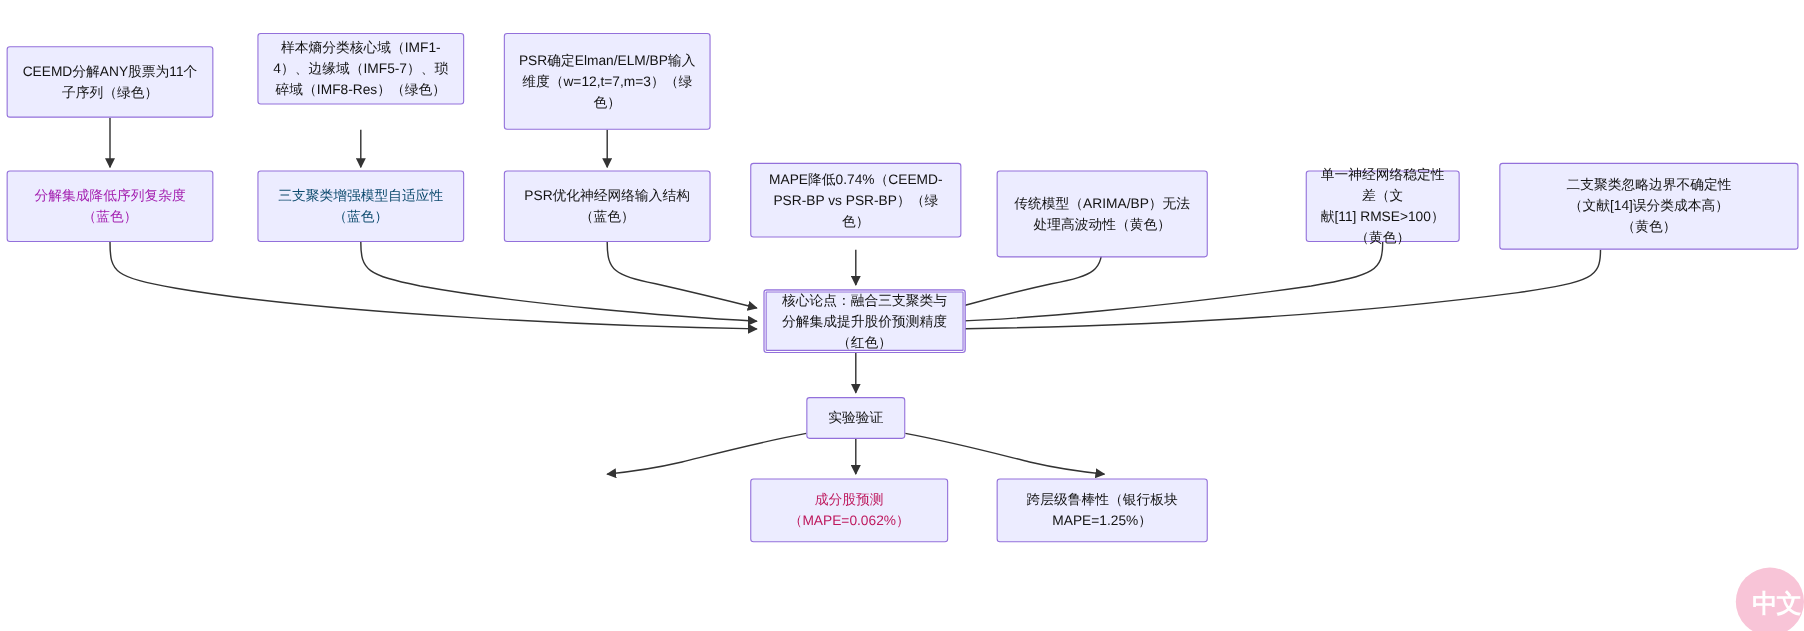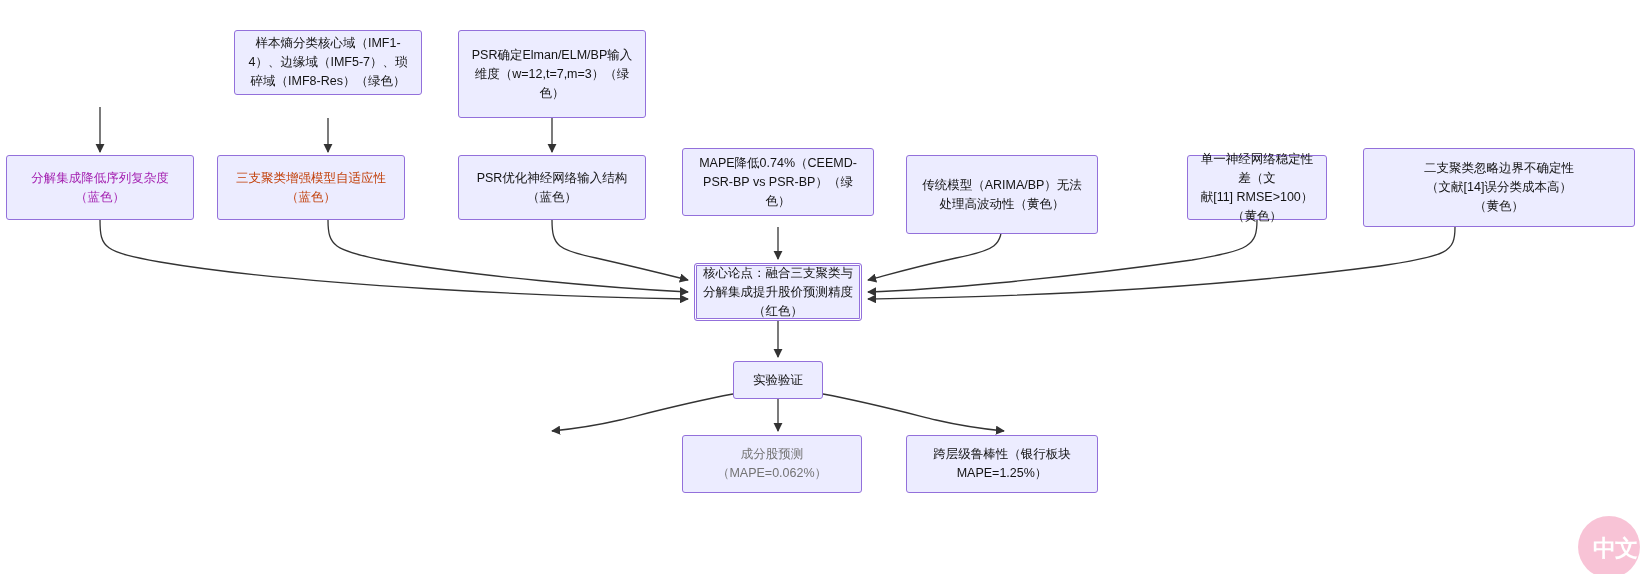--- a/index.html
+++ b/index.html
@@ -98,34 +98,37 @@
       <path d="M 1455 227 C 1455 252 1448 256 1380 266 C 1150 296 930 298 868 299" stroke="#333333"></path>
 
       <path d="M 778 321 L 778 357" stroke="#333333"></path>
 
       <path d="M 733 394 C 690 402 660 410 620 420 C 590 427 562 430 552 431" stroke="#333333"></path>
       <path d="M 778 399 L 778 431" stroke="#333333"></path>
       <path d="M 823 394 C 866 402 896 410 936 420 C 966 427 994 430 1004 431" stroke="#333333"></path>
     </g>
   </svg>
 
+  <div class="node" style="left: 6px; top: 42px; width: 188px; height: 65px; background: rgb(236, 236, 255); border-color: rgb(147, 112, 219); color: rgb(19, 19, 19);">
+    <span>CEEMD分解ANY股票为11个<br>子序列（绿色）</span>
+  </div>
 
   <div class="node" style="left: 234px; top: 30px; width: 188px; height: 65px; background: rgb(236, 236, 255); border-color: rgb(147, 112, 219); color: rgb(19, 19, 19);">
     <span>样本熵分类核心域（IMF1-<br>4）、边缘域（IMF5-7）、琐<br>碎域（IMF8-Res）（绿色）</span>
   </div>
 
   <div class="node" style="left: 458px; top: 30px; width: 188px; height: 88px; background: rgb(236, 236, 255); border-color: rgb(147, 112, 219); color: rgb(19, 19, 19);">
     <span>PSR确定Elman/ELM/BP输入<br>维度（w=12,t=7,m=3）（绿<br>色）</span>
   </div>
 
   <div class="node" style="left: 6px; top: 155px; width: 188px; height: 65px; background: rgb(236, 236, 255); border-color: rgb(147, 112, 219); color: #a21caf;">
     <span>分解集成降低序列复杂度<br>（蓝色）</span>
   </div>
 
-  <div class="node" style="left: 217px; top: 155px; width: 188px; height: 65px; background: rgb(236, 236, 255); border-color: rgb(147, 112, 219); color: #c2410c;">
+  <div class="node" style="left: 234px; top: 155px; width: 188px; height: 65px; background: rgb(236, 236, 255); border-color: rgb(147, 112, 219); color: #0c4a6e;">
     <span>三支聚类增强模型自适应性<br>（蓝色）</span>
   </div>
 
   <div class="node" style="left: 458px; top: 155px; width: 188px; height: 65px; background: rgb(236, 236, 255); border-color: rgb(147, 112, 219); color: rgb(19, 19, 19);">
     <span>PSR优化神经网络输入结构<br>（蓝色）</span>
   </div>
 
   <div class="node" style="left: 682px; top: 148px; width: 192px; height: 68px; background: rgb(236, 236, 255); border-color: rgb(147, 112, 219); color: rgb(19, 19, 19);">
     <span>MAPE降低0.74%（CEEMD-<br>PSR-BP vs PSR-BP）（绿<br>色）</span>
   </div>
@@ -135,30 +138,30 @@
   </div>
 
   <div class="node" style="left: 1187px; top: 155px; width: 140px; height: 65px; background: rgb(236, 236, 255); border-color: rgb(147, 112, 219); color: rgb(19, 19, 19);">
     <span>单一神经网络稳定性差（文<br>献[11] RMSE&gt;100）（黄色）</span>
   </div>
 
   <div class="node" style="left: 1363px; top: 148px; width: 272px; height: 79px; background: rgb(236, 236, 255); border-color: rgb(147, 112, 219); color: rgb(19, 19, 19);">
     <span>二支聚类忽略边界不确定性<br>（文献[14]误分类成本高）<br>（黄色）</span>
   </div>
 
-  <div class="node core" style="left: 694px; top: 263px; width: 168px; height: 58px; background: rgb(236, 236, 255); border-color: rgb(147, 112, 219); color: rgb(19, 19, 19);">
+  <div class="node core" style="left: 694px; top: 263px; width: 184px; height: 58px; background: rgb(236, 236, 255); border-color: rgb(147, 112, 219); color: rgb(19, 19, 19);">
     <span>核心论点：融合三支聚类与<br>分解集成提升股价预测精度<br>（红色）</span>
   </div>
 
   <div class="node" style="left: 733px; top: 361px; width: 90px; height: 38px; background: rgb(236, 236, 255); border-color: rgb(147, 112, 219); color: rgb(19, 19, 19);">
     <span>实验验证</span>
   </div>
 
 
-  <div class="node" style="left: 682px; top: 435px; width: 180px; height: 58px; background: rgb(236, 236, 255); border-color: rgb(147, 112, 219); color: #737373;">
+  <div class="node" style="left: 682px; top: 435px; width: 180px; height: 58px; background: rgb(236, 236, 255); border-color: rgb(147, 112, 219); color: #be185d;">
     <span>成分股预测<br>（MAPE=0.062%）</span>
   </div>
 
   <div class="node" style="left: 906px; top: 435px; width: 192px; height: 58px; background: rgb(236, 236, 255); border-color: rgb(147, 112, 219); color: rgb(19, 19, 19);">
     <span>跨层级鲁棒性（银行板块<br>MAPE=1.25%）</span>
   </div>
 
   <div class="watermark" style="left: 1578px; top: 516px; width: 62px; height: 62px; background: rgb(244, 160, 190);">
     <span class="wm-inner">中文</span>
   </div>

